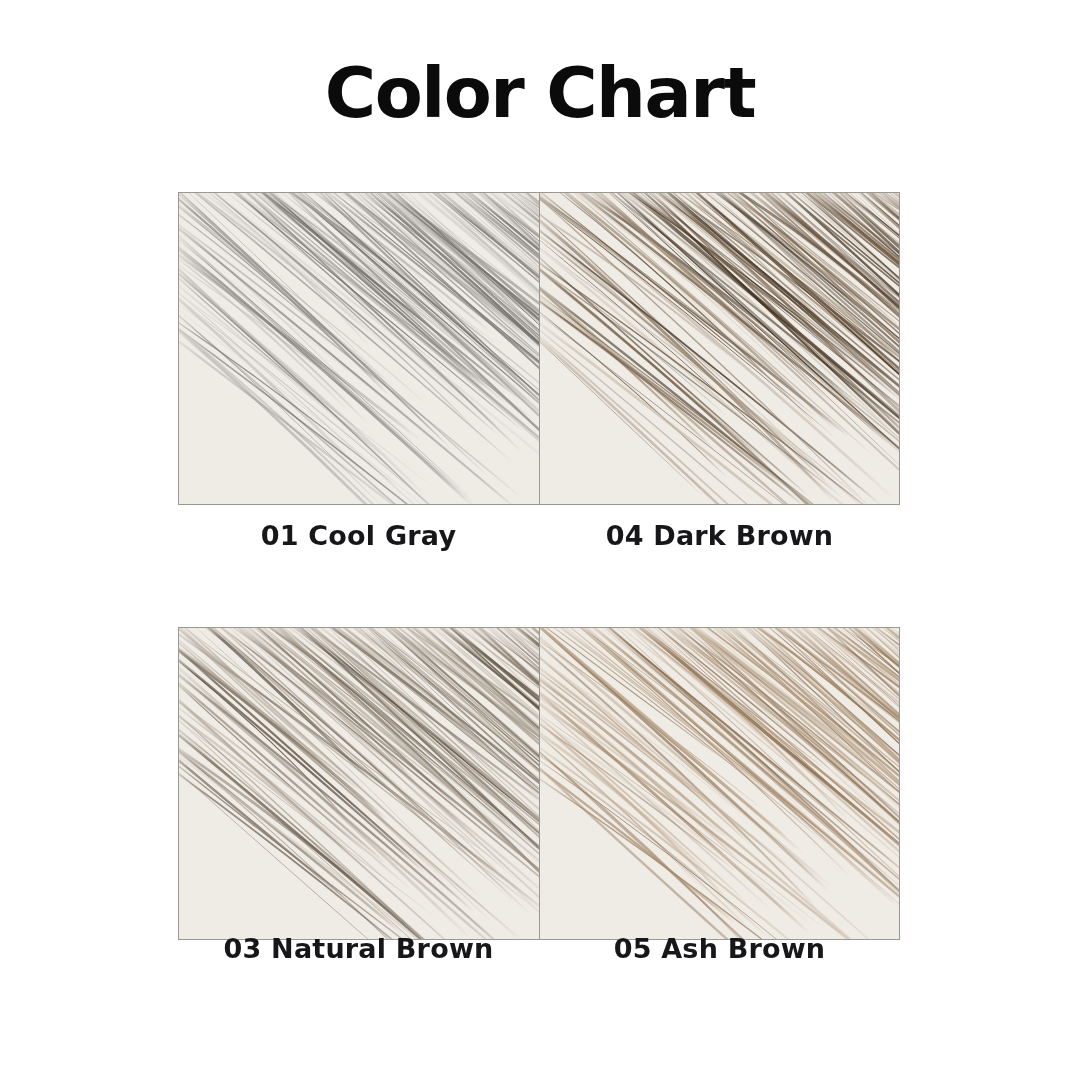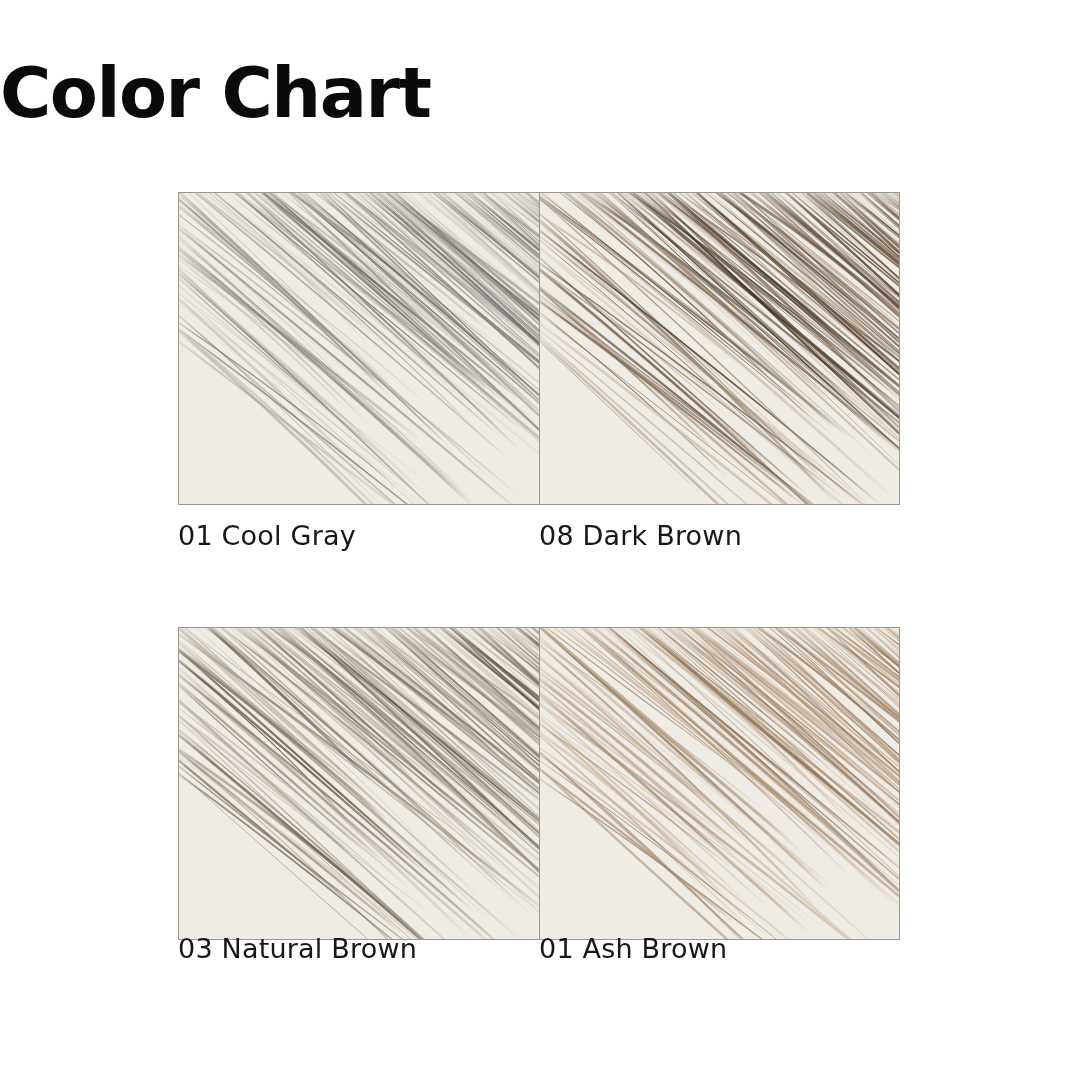--- a/index.html
+++ b/index.html
@@ -18,21 +18,21 @@
     width: 1080px;
     height: 1080px;
     background: #ffffff;
     box-sizing: border-box;
   }
   .page-title {
     position: absolute;
     top: 58px;
     left: 0;
     width: 1080px;
-    text-align: left;
+    text-align: center;
     font-family: "DejaVu Sans", "Liberation Sans", sans-serif;
     font-size: 70px;
     font-weight: 700;
     letter-spacing: -1.5px;
     color: #0b0b0b;
     line-height: 1.0;
   }
   .grid {
     position: absolute;
     left: 178px;
@@ -80,24 +80,24 @@
     position: absolute;
     left: 0;
     width: 722px;
     height: 50px;
     display: flex;
   }
   .labels.row-1-labels { top: 322px; }
   .labels.row-2-labels { top: 735px; }
   .label {
     width: 50%;
-    text-align: left;
+    text-align: center;
     font-family: "DejaVu Sans", "Liberation Sans", sans-serif;
     font-size: 27px;
-    font-weight: 400;
+    font-weight: 700;
     color: #17171a;
     letter-spacing: 0.2px;
     line-height: 44px;
     white-space: nowrap;
   }
 </style>
 </head>
 <body>
 
 <div class="page">
@@ -528,21 +528,21 @@
                 <path d="M 343.4 -5.6 L 751.4 326.0" fill="none" stroke="url(#tg1_1)" stroke-width="1.33" stroke-linecap="round" opacity="0.87"></path>
                 <path d="M 335.6 -16.5 L 611.2 207.6" fill="none" stroke="url(#tg1_1)" stroke-width="2.31" stroke-linecap="round" opacity="0.50"></path>
               </g>
           </svg>
         </div>
       </div>
     </div>
 
     <div class="labels row-1-labels">
       <div class="label">01 Cool Gray</div>
-      <div class="label">08 Dark Brown</div>
+      <div class="label">04 Dark Brown</div>
     </div>
 
     <div class="row row-2">
       <div class="swatch-pair">
         <div class="swatch">
           <svg viewBox="0 0 360 311" preserveAspectRatio="none">
             <g id="strokes-2">
                 <defs>
                   <linearGradient id="tg2_0" x1="0" y1="0" x2="1" y2="1">
                     <stop offset="0%" stop-color="#5F5345" stop-opacity="0.1"></stop>
@@ -960,17 +960,17 @@
                 <path d="M 339.5 -6.2 L 696.2 293.5" fill="none" stroke="url(#tg3_1)" stroke-width="2.19" stroke-linecap="round" opacity="0.74"></path>
                 <path d="M 339.4 -6.8 L 618.1 223.2" fill="none" stroke="url(#tg3_1)" stroke-width="1.13" stroke-linecap="round" opacity="0.65"></path>
               </g>
           </svg>
         </div>
       </div>
     </div>
 
     <div class="labels row-2-labels">
       <div class="label">03 Natural Brown</div>
-      <div class="label">01 Ash Brown</div>
+      <div class="label">05 Ash Brown</div>
     </div>
 
   </div>
 </div>
 
 </body></html>

